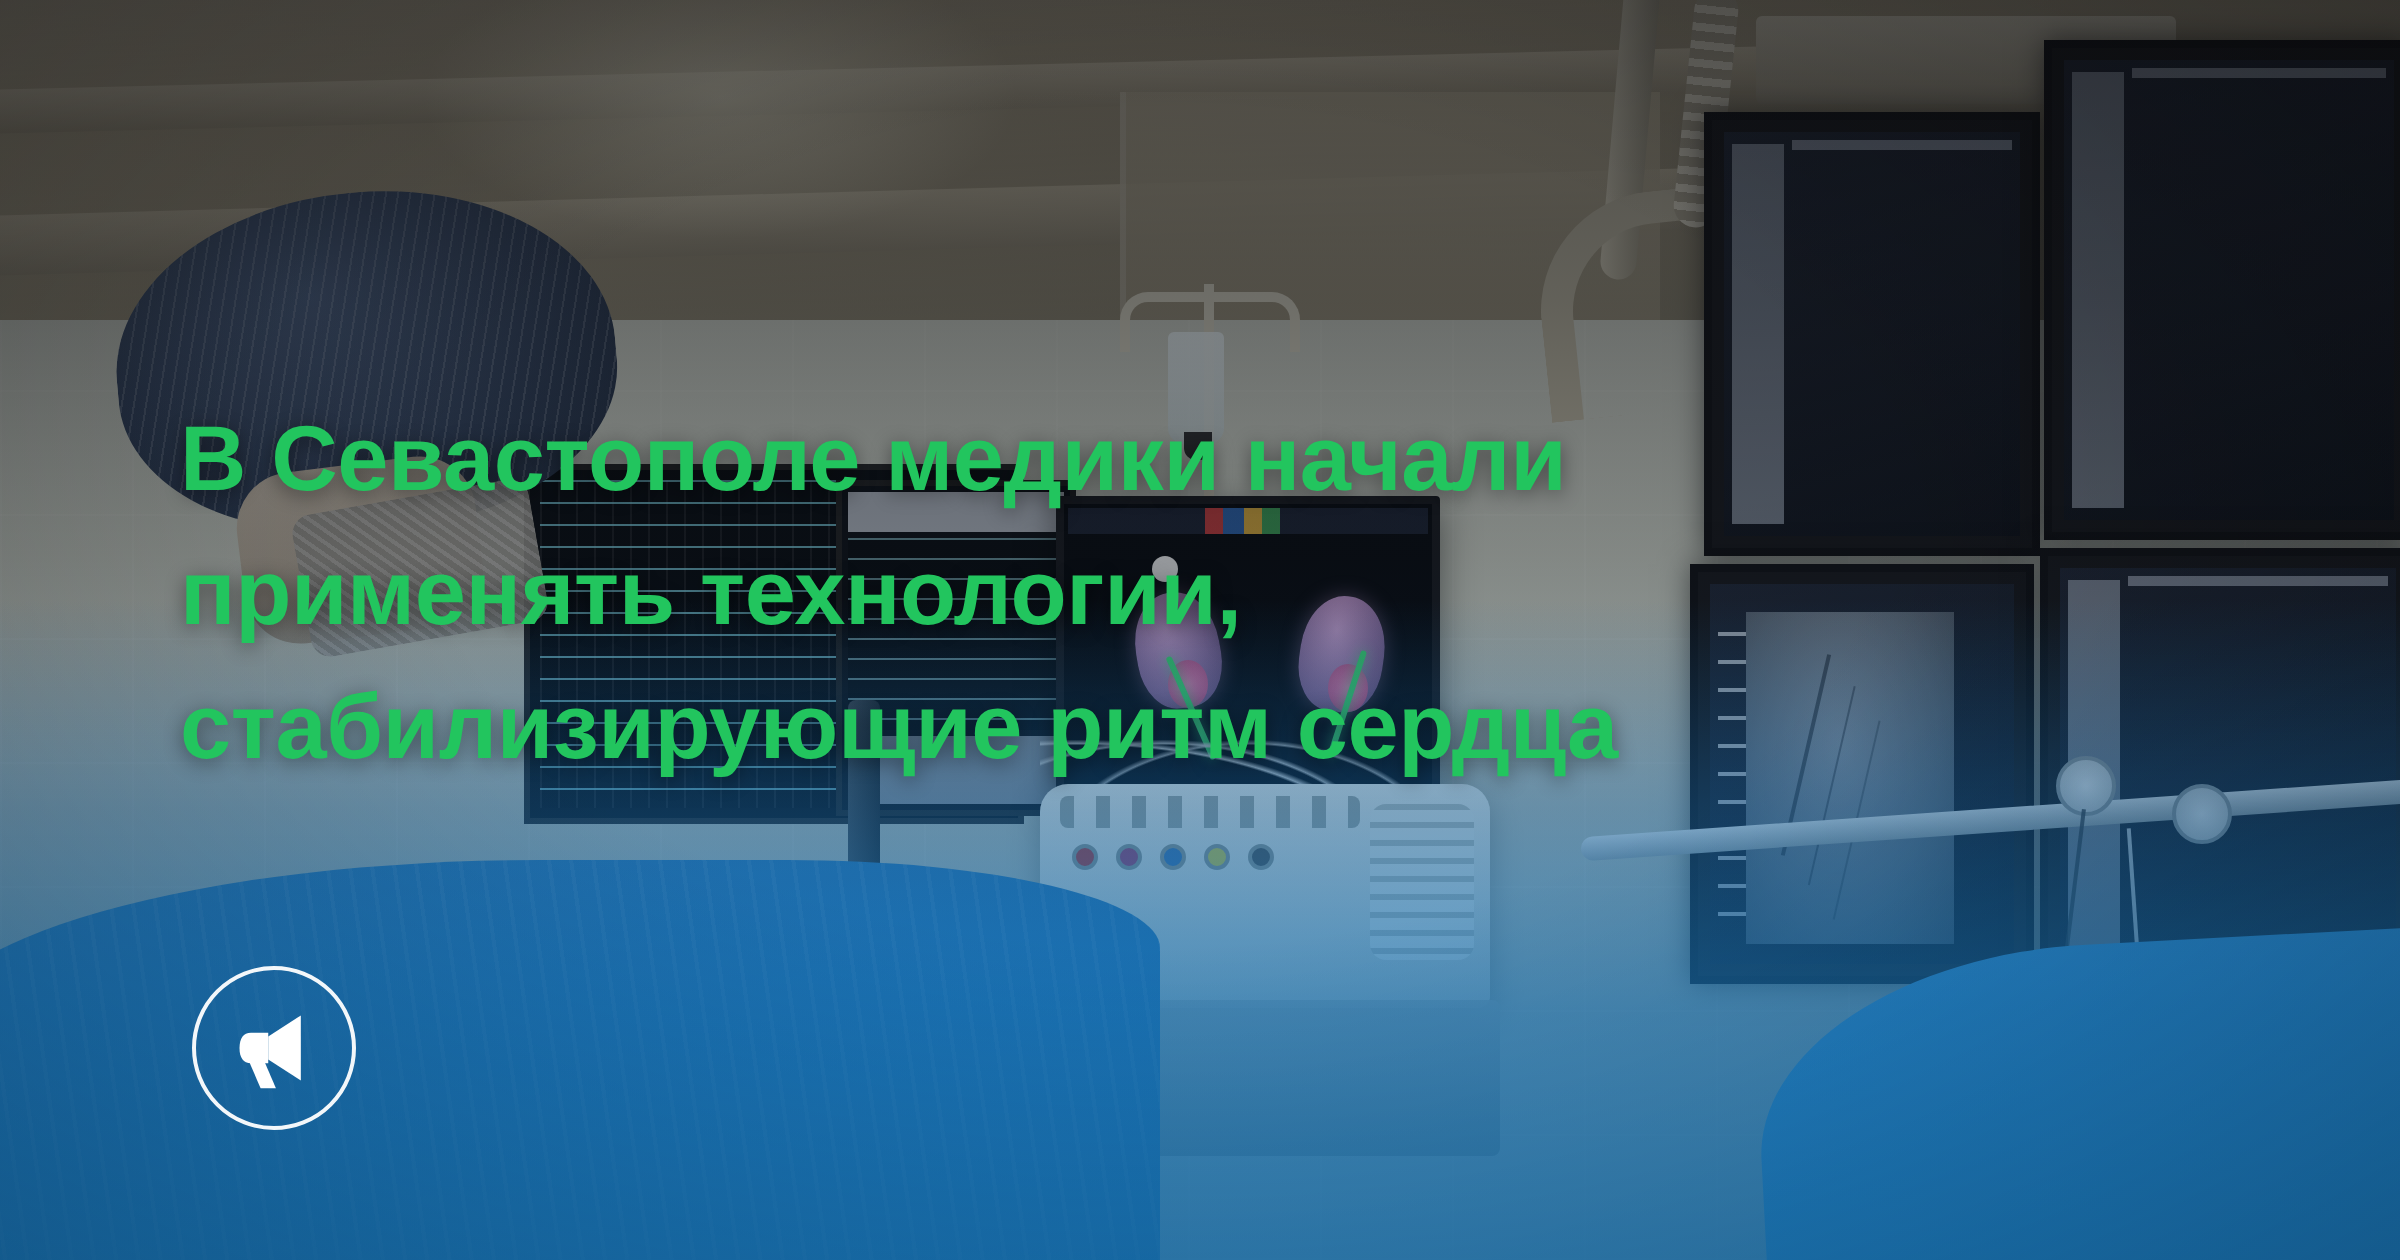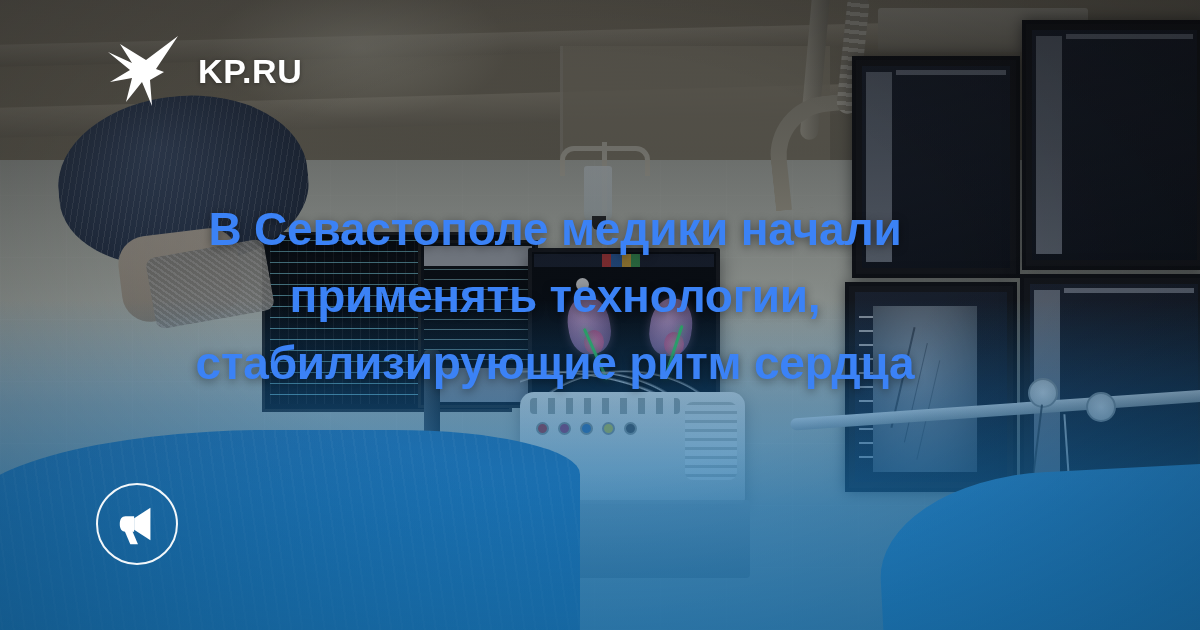--- a/index.html
+++ b/index.html
@@ -298,25 +298,24 @@
   }
   .brand-mark{ width:74px; height:70px; display:block; }
   .brand-name{
     color:#fff; font-size:34px; font-weight:700; letter-spacing:.6px;
     font-family:"Liberation Sans","DejaVu Sans",sans-serif;
     text-shadow:0 1px 4px rgba(0,0,0,.35);
   }
 
   .headline{
     position:absolute; left:90px; top:196px; width:930px;
-    color:#3b82f6; font-weight:700;
+    color:#22c55e; font-weight:700;
     font-size:46px; line-height:67px; letter-spacing:-.2px;
     font-family:"Liberation Sans","DejaVu Sans",sans-serif;
     text-shadow:0 2px 10px rgba(0,0,0,.45);
-    text-align:center;
   }
 
   .speak-badge{
     position:absolute; left:96px; top:483px; width:82px; height:82px;
     border:2px solid rgba(255,255,255,.95); border-radius:50%;
     display:flex; align-items:center; justify-content:center;
   }
   .speak-icon{ width:46px; height:46px; display:block; }
 </style>
 </head>
@@ -414,26 +413,20 @@
     <div class="mask"></div>
     <div class="gown"></div>
     <div class="drape"></div>
     <div class="drape-r"></div>
 
     <div class="ov-dark"></div>
     <div class="ov-blue"></div>
     <div class="ov-vig"></div>
   </div>
 
-  <div class="brand">
-    <svg class="brand-mark" viewBox="0 0 74 70" aria-hidden="true">
-      <path fill="#ffffff" d="M2 16 L26 27 L14 8 L40 24 L72 0 L50 33 L58 36 L44 44 L46 70 L36 46 L20 66 L26 42 L4 46 L24 34 Z"></path>
-    </svg>
-    <span class="brand-name">KP.RU</span>
-  </div>
 
   <h1 class="headline">В Севастополе медики начали применять технологии, стабилизирующие ритм сердца</h1>
 
   <div class="speak-badge">
     <svg class="speak-icon" viewBox="0 0 48 48" aria-hidden="true">
       <path fill="#ffffff" d="M38 7 L38 41 L21 30 L21 18 Z"></path>
       <path fill="#ffffff" d="M12 16 L21 16 L21 32 L12 32 C8 32 6 29 6 24 C6 19 8 16 12 16 Z"></path>
       <path fill="#ffffff" d="M11 31 L19 31 L25 45 L17 45 Z"></path>
     </svg>
   </div>

